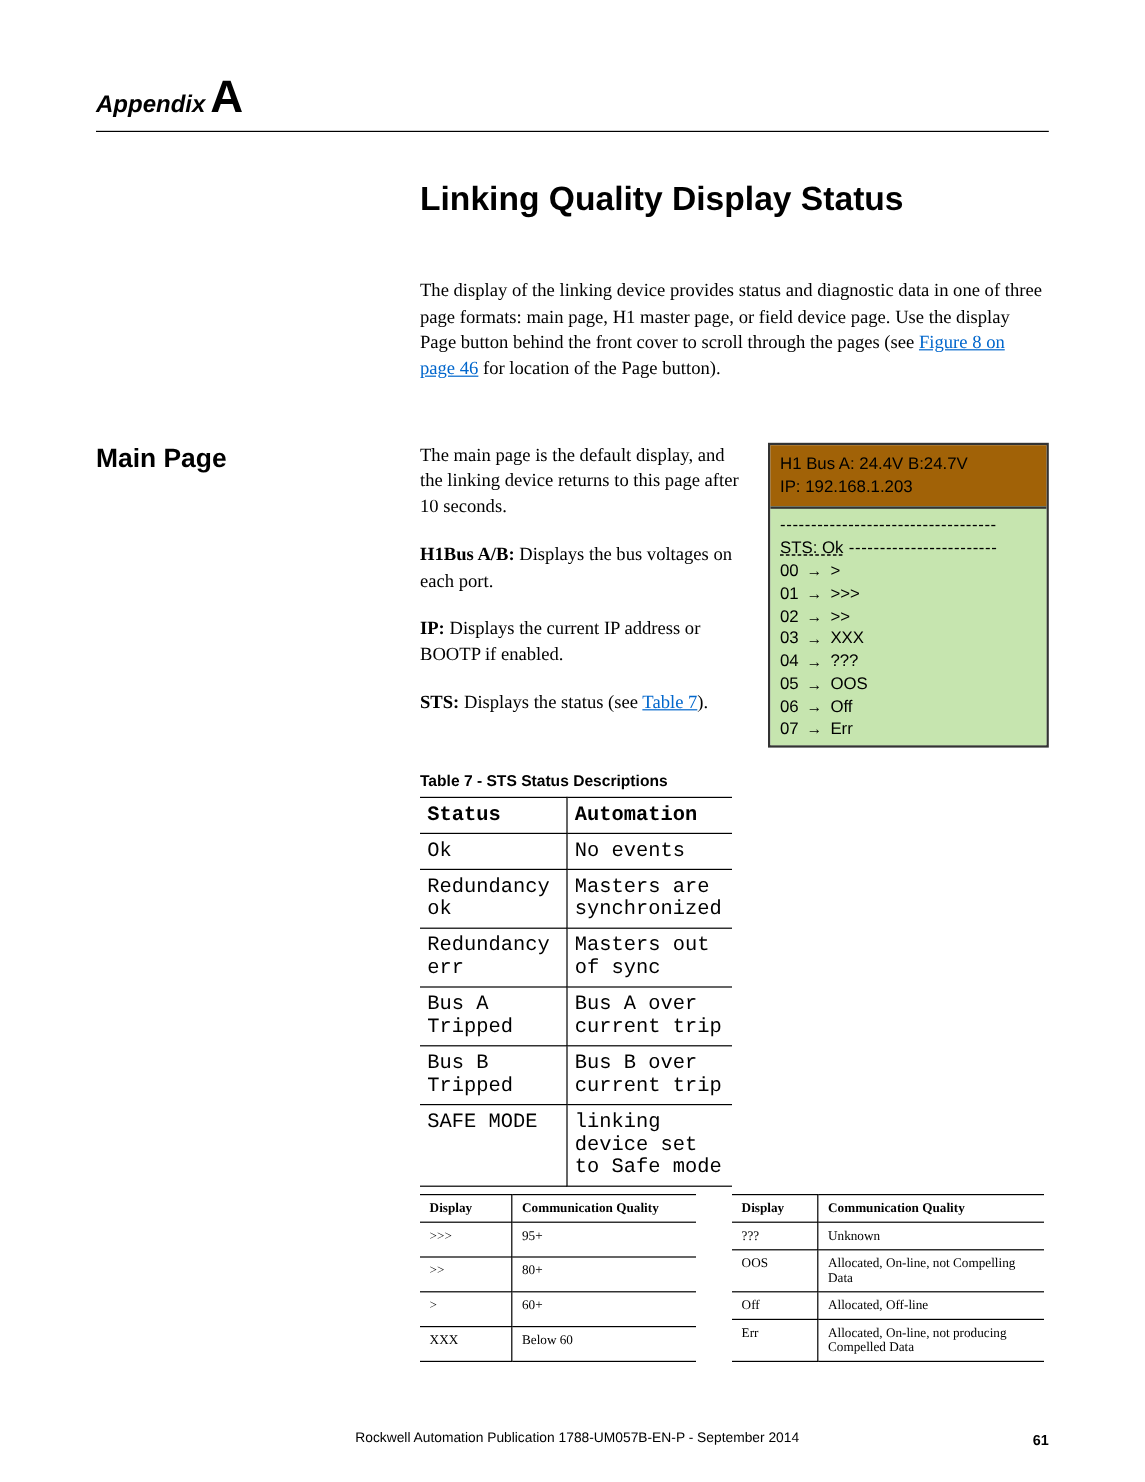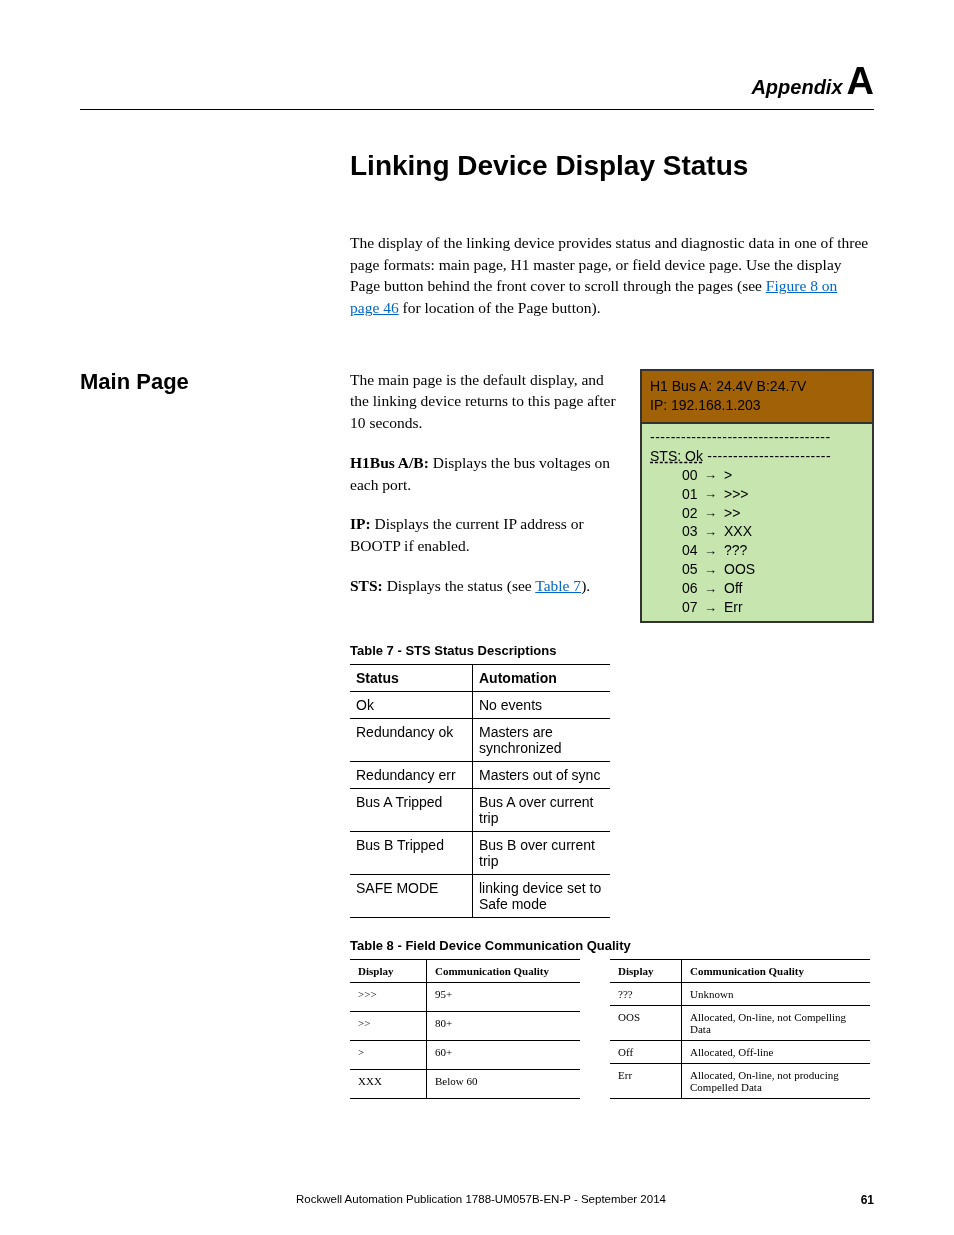--- a/index.html
+++ b/index.html
@@ -10,21 +10,20 @@
     background: #fff;
     width: 954px;
   }
   .page {
     padding: 60px 80px 40px 80px;
     box-sizing: border-box;
     min-height: 1235px;
     position: relative;
   }
   .header-area {
-    text-align: right;
     margin-bottom: 6px;
   }
   .appendix-label {
     font-family: Arial, Helvetica, sans-serif;
     font-weight: bold;
     font-style: italic;
     font-size: 20px;
   }
   .appendix-letter {
     font-family: Arial, Helvetica, sans-serif;
@@ -94,34 +93,34 @@
     line-height: 1.4;
   }
   .panel-bot {
     background: #c6e5af;
     border-top: 2px solid #333;
     padding: 4px 8px 4px 8px;
     font-family: Arial, Helvetica, sans-serif;
     font-size: 14px;
     line-height: 1.35;
   }
-  .panel-row { display: flex; align-items: center; margin-left: 32px; }
+  .panel-row { display: flex; align-items: flex-end; }
   .panel-idx { width: 22px; }
   .panel-arrow { width: 20px; font-size: 13px; }
   .panel-val { }
   .table-cap {
     font-family: Arial, Helvetica, sans-serif;
     font-weight: bold;
     font-size: 13px;
     margin: 20px 0 6px 0;
   }
   table.t7 {
     border-collapse: collapse;
-    font-family: Liberation Sans, sans-serif;
-    font-size: 14px;
+    font-family: Liberation Mono, monospace;
+    font-size: 17px;
     width: 260px;
   }
   table.t7 th, table.t7 td {
     border-top: 1px solid #000;
     border-bottom: 1px solid #000;
     padding: 5px 6px;
     text-align: left;
     vertical-align: top;
   }
   table.t7 th:first-child, table.t7 td:first-child { border-right: 1px solid #000; width: 110px;}
@@ -180,21 +179,21 @@
 </style>
 </head>
 <body>
 
 <div class="page">
   <div class="header-area">
     <span class="appendix-label">Appendix</span><span class="appendix-letter">A</span>
   </div>
   <hr class="hr">
 
-  <div class="title">Linking Device Display Status</div>
+  <div class="title">Linking Quality Display Status</div>
 
   <div class="intro">
     <span>The display of the linking device provides status and diagnostic data in one of three page formats: main page, H1 master page, or field device page. Use the display Page button behind the front cover to scroll through the pages (see </span><a href="#" class="link">Figure 8 on page 46</a><span> for location of the Page button).</span>
   </div>
 
   <div class="section-row">
     <div class="side-heading">Main Page</div>
     <div class="section-col">
       <div class="cols">
         <div class="text-col">
@@ -288,21 +287,20 @@
               <td>Bus B over current trip</td>
             </tr>
             <tr>
               <td>SAFE MODE</td>
               <td>linking device set to Safe mode</td>
             </tr>
           </tbody>
       </table>
 
 
-      <div class="table-cap">Table 8 - Field Device Communication Quality</div>
       <div class="tables-row">
         <table class="t8 left">
           <thead>
             <tr>
               <th>Display</th>
               <th>Communication Quality</th>
             </tr>
           </thead>
           <tbody id="t8l-body">
               <tr>

